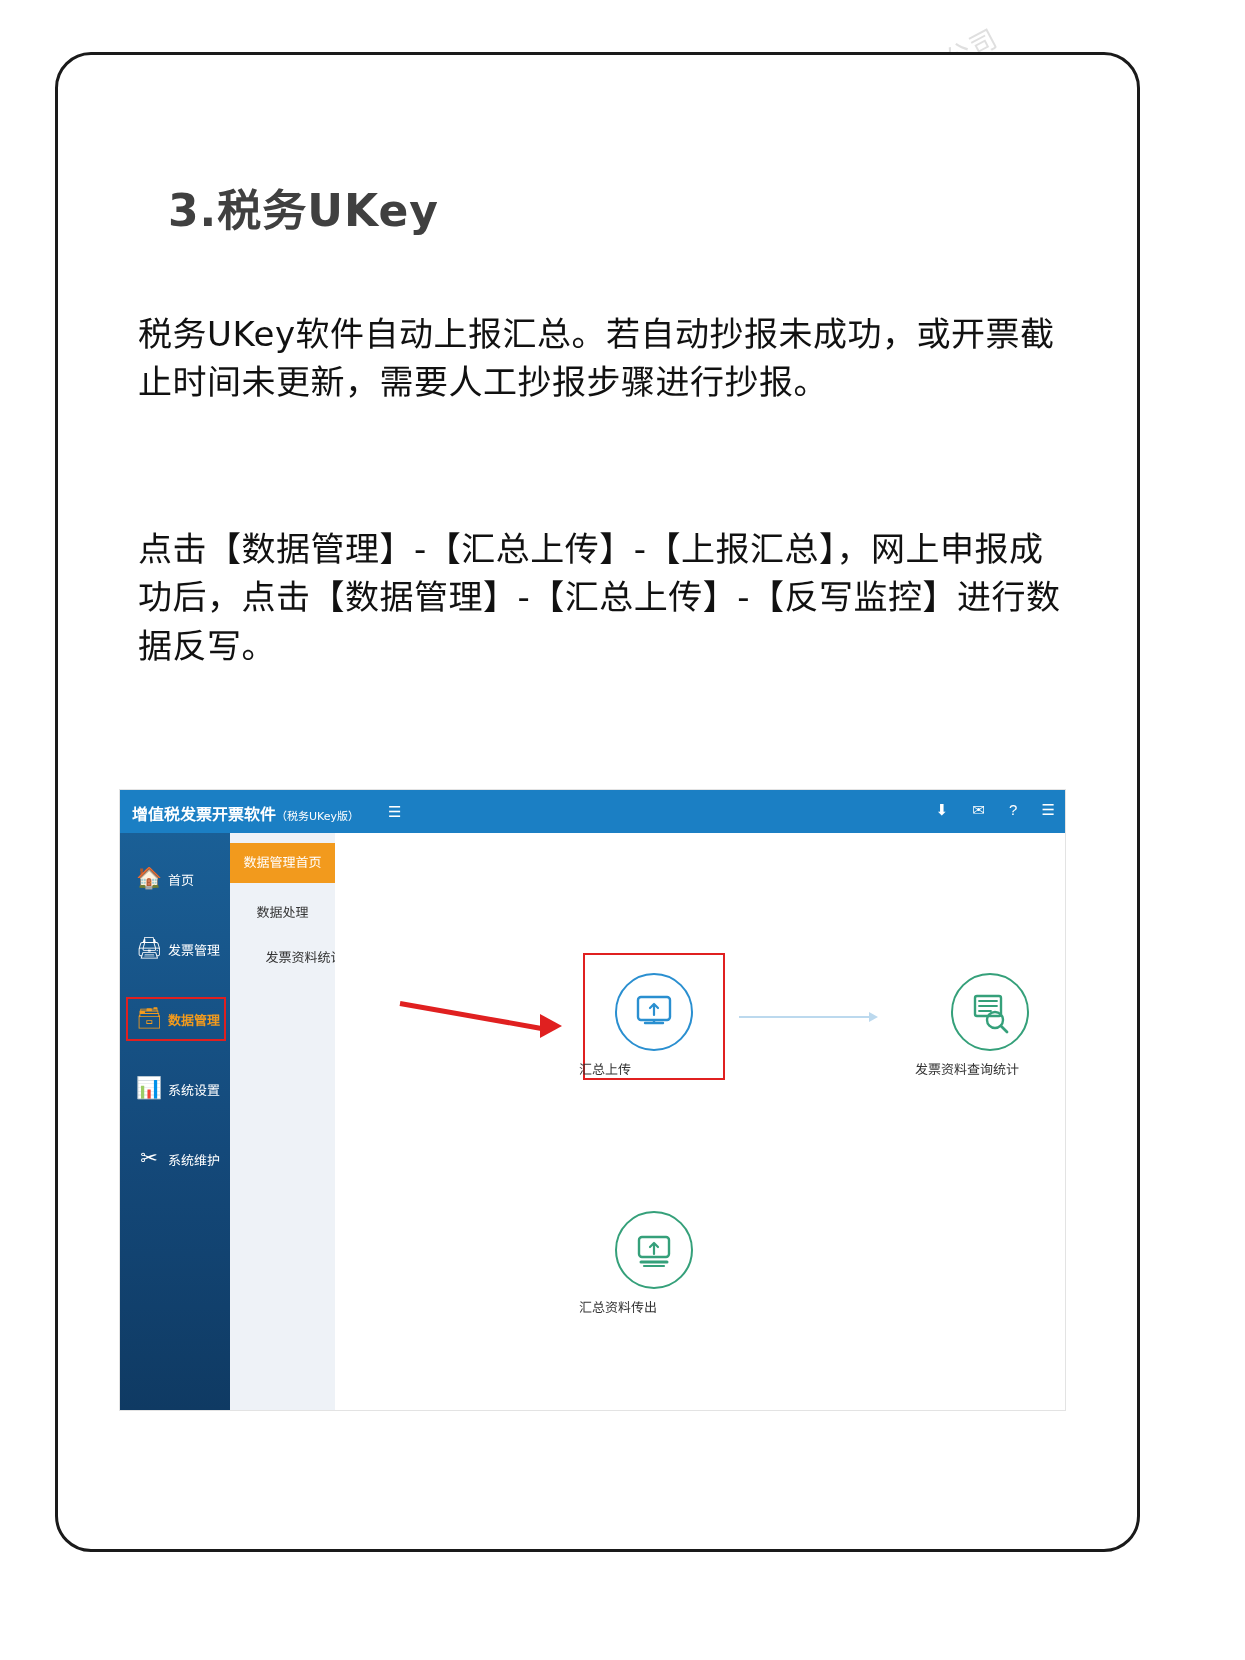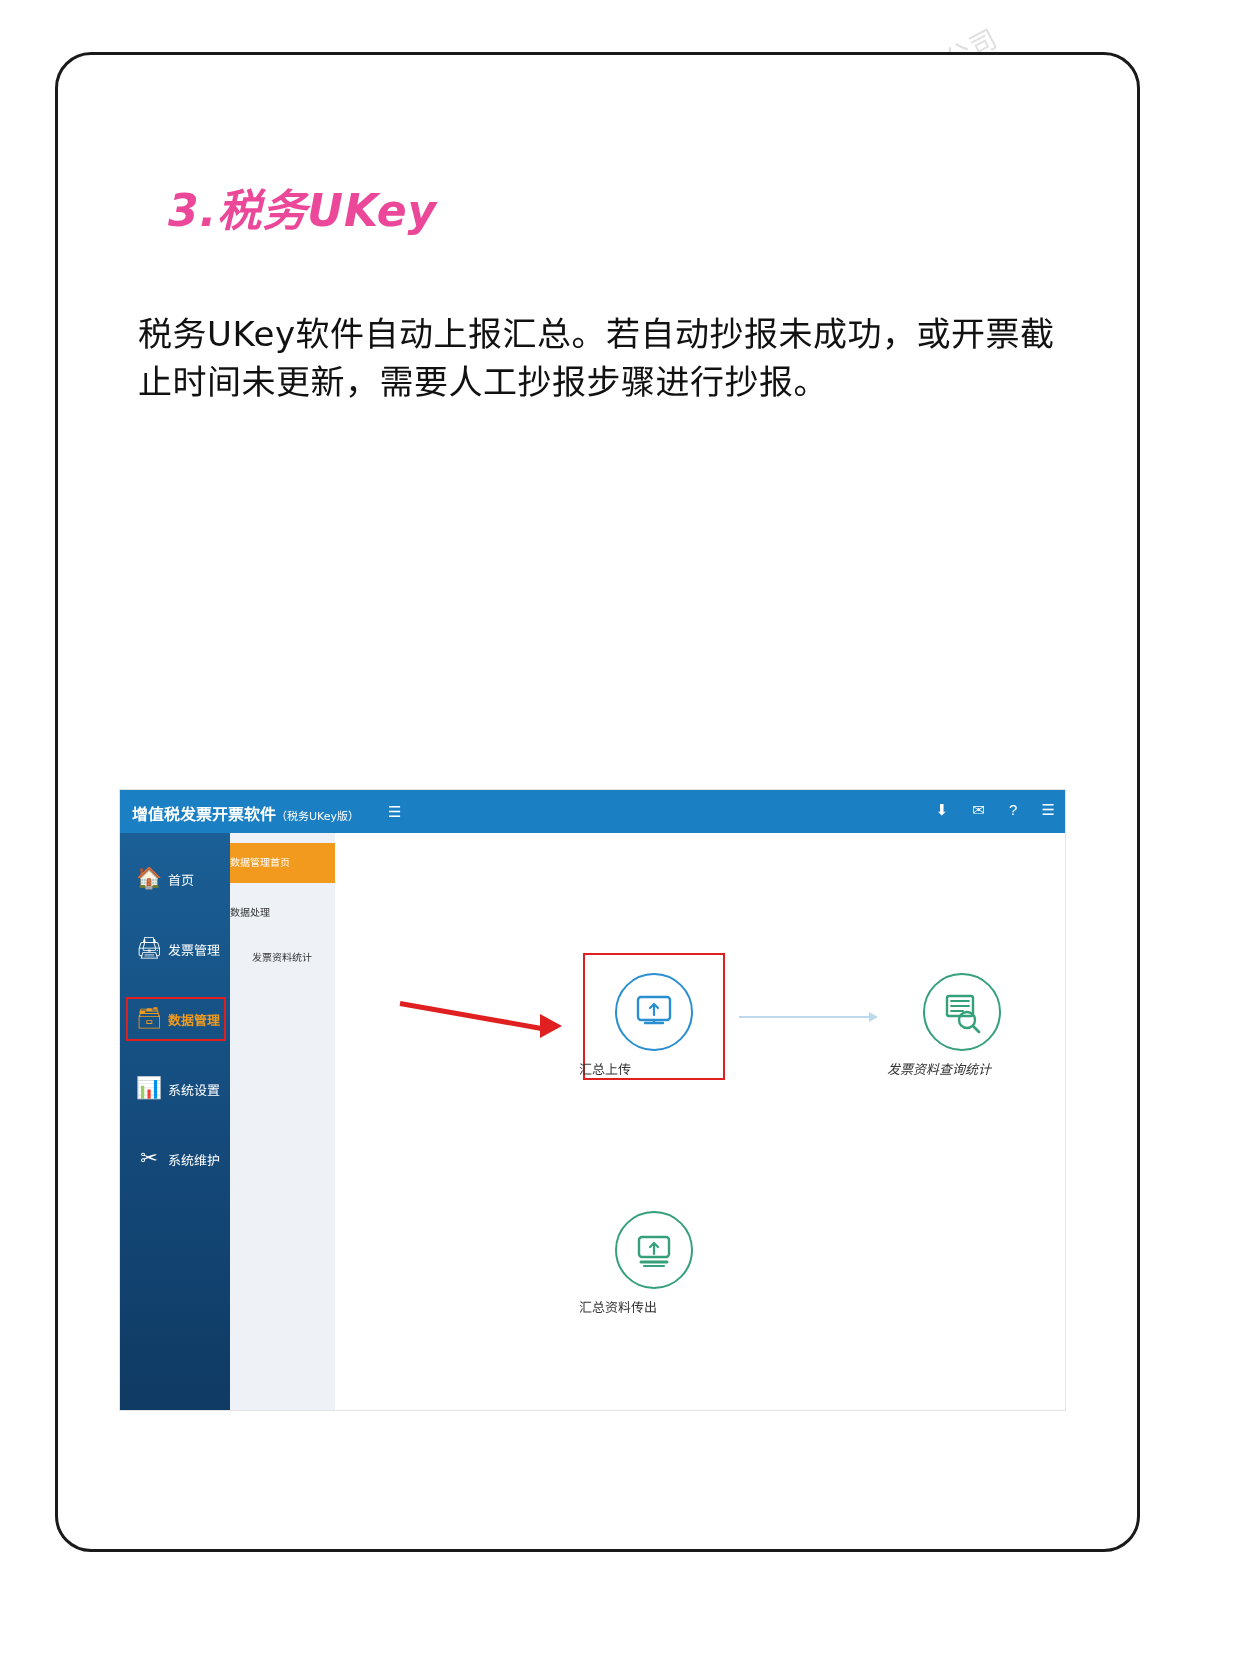--- a/index.html
+++ b/index.html
@@ -10,21 +10,21 @@
   .card{
     position:absolute;left:55px;top:52px;width:1085px;height:1500px;
     border:3px solid #1a1a1a;border-radius:36px;background:#fff;
     box-sizing:border-box;overflow:hidden;
   }
 
   
   .heading{
     position:absolute;left:110px;top:120px;
     font-family:"DejaVu Sans",sans-serif;
-    font-size:44px;font-weight:bold;font-style:italic;color:#ec4899;
+    font-size:44px;font-weight:bold;color:#404040;
     letter-spacing:1px;
   }
 
   
   .para{
     position:absolute;left:80px;width:930px;
     font-size:34px;line-height:1.42;color:#111;
     font-family:"DejaVu Sans",sans-serif;
     letter-spacing:0.5px;
   }
@@ -73,21 +73,21 @@
     border:2px solid #e02020;box-sizing:border-box;
   }
 
   
   .submenu{
     position:absolute;left:110px;top:43px;width:105px;height:577px;
     background:#eef2f7;
   }
   .sub-item{
     position:absolute;left:0;width:105px;height:40px;line-height:40px;
-    text-align:left;font-size:10px;color:#333;
+    text-align:center;font-size:13px;color:#333;
     font-family:"DejaVu Sans",sans-serif;
   }
   .sub-item.active{background:#f29a1d;color:#fff;}
 
   
   .content{
     position:absolute;left:215px;top:43px;width:730px;height:577px;background:#fff;
   }
   .tile{position:absolute;width:150px;text-align:left;}
   .tile-circle{
@@ -135,20 +135,21 @@
   <div class="wm" style="left:670px;top:740px;">北京中旗会计服务有限公司</div>
   <div class="wm" style="left:110px;top:1330px;">北京中旗会计服务有限公司</div>
   <div class="wm" style="left:690px;top:1300px;">北京中旗会计服务有限公司</div>
 </div>
 
 <div class="card">
 
   <div class="heading">3.税务UKey</div>
 
   <div class="para para1">税务UKey软件自动上报汇总。若自动抄报未成功，或开票截止时间未更新，需要人工抄报步骤进行抄报。</div>
+  <div class="para para2">点击【数据管理】-【汇总上传】-【上报汇总】，网上申报成功后，点击【数据管理】-【汇总上传】-【反写监控】进行数据反写。</div>
 
   <div class="shot">
 
     <div class="shot-titlebar">
       <div class="shot-title">
         <span>增值税发票开票软件</span><span class="sub">（税务UKey版）</span>
       </div>
       <div class="hamburger-top">☰</div>
       <div class="tb-icons">
         <span>⬇</span>
@@ -202,21 +203,21 @@
             <path d="M37 45v3" stroke="#2a8fd0" stroke-width="2.4"></path>
             <path d="M37 40V29M33 33l4-4 4 4" fill="none" stroke="#2a8fd0" stroke-width="2.2" stroke-linecap="round" stroke-linejoin="round"></path>
           </svg>
         </div>
         <div class="tile-lbl">汇总上传</div>
       </div>
 
       <div class="arrow-line" style="left:404px;top:183px;width:130px;"></div>
       <div class="arrow-head" style="left:534px;top:179px;"></div>
 
-      <div class="tile" style="left:552px;top:140px;font-style:italic;">
+      <div class="tile" style="left:580px;top:140px;">
         <div class="tile-circle">
           <svg width="74" height="74" viewBox="0 0 74 74" aria-hidden="true">
             <rect x="22" y="21" width="26" height="20" rx="2" fill="none" stroke="#35a07a" stroke-width="2.4"></rect>
             <path d="M26 26h18M26 31h18M26 36h12" stroke="#35a07a" stroke-width="1.8" stroke-linecap="round"></path>
             <circle cx="42" cy="45" r="8" fill="none" stroke="#35a07a" stroke-width="2.4"></circle>
             <path d="M48 51l6 6" stroke="#35a07a" stroke-width="2.8" stroke-linecap="round"></path>
           </svg>
         </div>
         <div class="tile-lbl">发票资料查询统计</div>
       </div>

